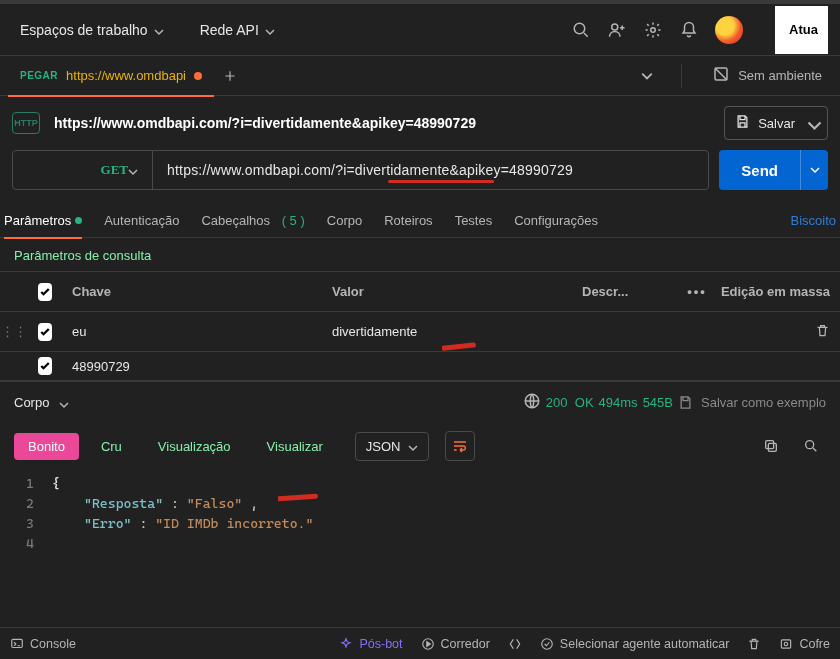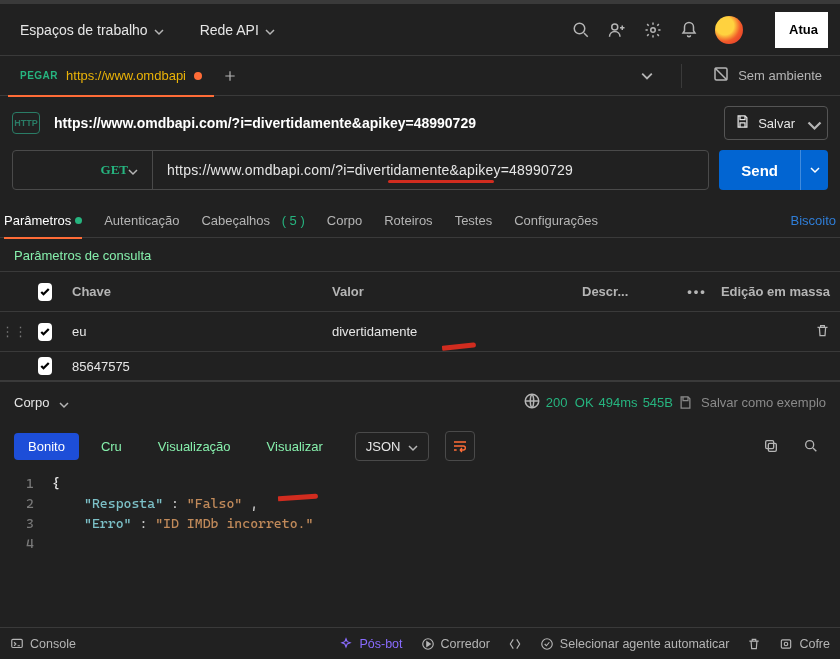--- a/index.html
+++ b/index.html
@@ -20,21 +20,21 @@
     border-bottom:1px solid #3a3a3a;
   }
   .topbar .group { display:flex; align-items:center; gap:6px; cursor:pointer; padding:6px 8px; }
   .topbar .label { color:#e6e6e6; font-size:14px; }
   .chev { width:10px; height:10px; display:inline-block; }
   .chev svg { width:10px; height:10px; fill:#b5b5b5; }
   .spacer { flex:1; }
   .iconbtn { width:36px; height:36px; display:flex; align-items:center; justify-content:center; color:#b5b5b5; cursor:pointer; }
   .iconbtn svg { width:18px; height:18px; stroke:#b5b5b5; fill:none; stroke-width:2; }
   .avatar { width:28px; height:28px; border-radius:50%; background:radial-gradient(circle at 35% 35%, #ffd23f 0 35%, #f25c2a 60%, #d92b2b 100%); margin:0 8px; }
-  .upgrade-frag { background:#fff; color:#000; font-weight:600; height:36px; display:flex; align-items:center; padding:0 10px 0 14px; margin-left:24px; }
+  .upgrade-frag { background:#fff; color:#000; font-weight:600; height:48px; display:flex; align-items:center; padding:0 10px 0 14px; margin-left:24px; }
 
   
   .tabbar { display:flex; align-items:center; height:40px; padding:0 8px; border-bottom:1px solid #3a3a3a; }
   .tab { display:flex; align-items:center; gap:8px; padding:0 12px; height:40px; position:relative; cursor:pointer; max-width:210px; }
   .tab.active::after { content:""; position:absolute; left:0; right:0; bottom:-1px; height:2px; background:#ff6c37; }
   .tab .method { color:#26b47f; font-size:10px; font-weight:700; letter-spacing:.5px; }
   .tab .title { color:#eab308; font-size:13px; white-space:nowrap; overflow:hidden; text-overflow:ellipsis; max-width:120px; }
   .tab .dirty { width:8px; height:8px; border-radius:50%; background:#ff6c37; }
   .newtab { width:32px; height:40px; display:flex; align-items:center; justify-content:center; color:#b5b5b5; cursor:pointer; }
   .tabbar .envsep { margin-left:auto; display:flex; align-items:center; gap:14px; }
@@ -93,21 +93,21 @@
   
   .respbar { display:flex; align-items:center; height:42px; padding:0 14px; border-top:1px solid #3a3a3a; gap:14px; }
   .respbar .left { display:flex; align-items:center; gap:10px; }
   .respbar .meta { margin-left:auto; display:flex; align-items:center; gap:5px; color:#b5b5b5; }
   .ok { color:#26b47f; }
   .saveex { display:flex; align-items:center; gap:8px; color:#8a8a8a; }
 
   
   .resptabs { display:flex; align-items:center; gap:8px; padding:8px 14px; }
   .pill { padding:6px 14px; border-radius:4px; cursor:pointer; color:#86efac; }
-  .pill.active { background:#1d4ed8; color:#fff; }
+  .pill.active { background:#ec4899; color:#fff; }
   .jsonsel { display:flex; align-items:center; gap:8px; border:1px solid #4a4a4a; border-radius:4px; padding:6px 10px; margin-left:10px; cursor:pointer; }
   .wrapicon { width:30px; height:30px; display:flex; align-items:center; justify-content:center; border:1px solid #4a4a4a; border-radius:4px; margin-left:8px; cursor:pointer; color:#ff6c37; }
   .resptabs .right { margin-left:auto; display:flex; gap:10px; }
   .sqbtn { width:30px; height:30px; display:flex; align-items:center; justify-content:center; color:#b5b5b5; cursor:pointer; }
 
   
   .code { font-family:"Cascadia Mono","Consolas",monospace; font-size:13.5px; padding:4px 0 10px; position:relative; }
   .crow { display:flex; align-items:center; height:20px; }
   .gut { width:52px; text-align:right; padding-right:18px; color:#7a7a7a; }
   .tok-brace { color:#e6e6e6; }
@@ -296,21 +296,21 @@
   </div>
   <div class="trow" style="height:30px">
     <div class="cell c-drag"></div>
     <div class="cell c-chk">
         <span class="chkbox">
           <svg viewBox="0 0 16 16">
             <path d="M3 8l3 3 7-7"></path>
           </svg>
         </span>
       </div>
-    <div class="cell c-val">85647575</div>
+    <div class="cell c-val">48990729</div>
     <div class="cell c-desc"></div>
     <div class="cell c-extra"></div>
   </div>
 </div>
 
 <div class="respbar">
   <div class="left">
     <span style="cursor:pointer">Corpo</span>
     <span class="chev"><svg viewBox="0 0 10 10">
           <path d="M1 3l4 4 4-4" stroke="#b5b5b5" fill="none" stroke-width="1.5"></path>

